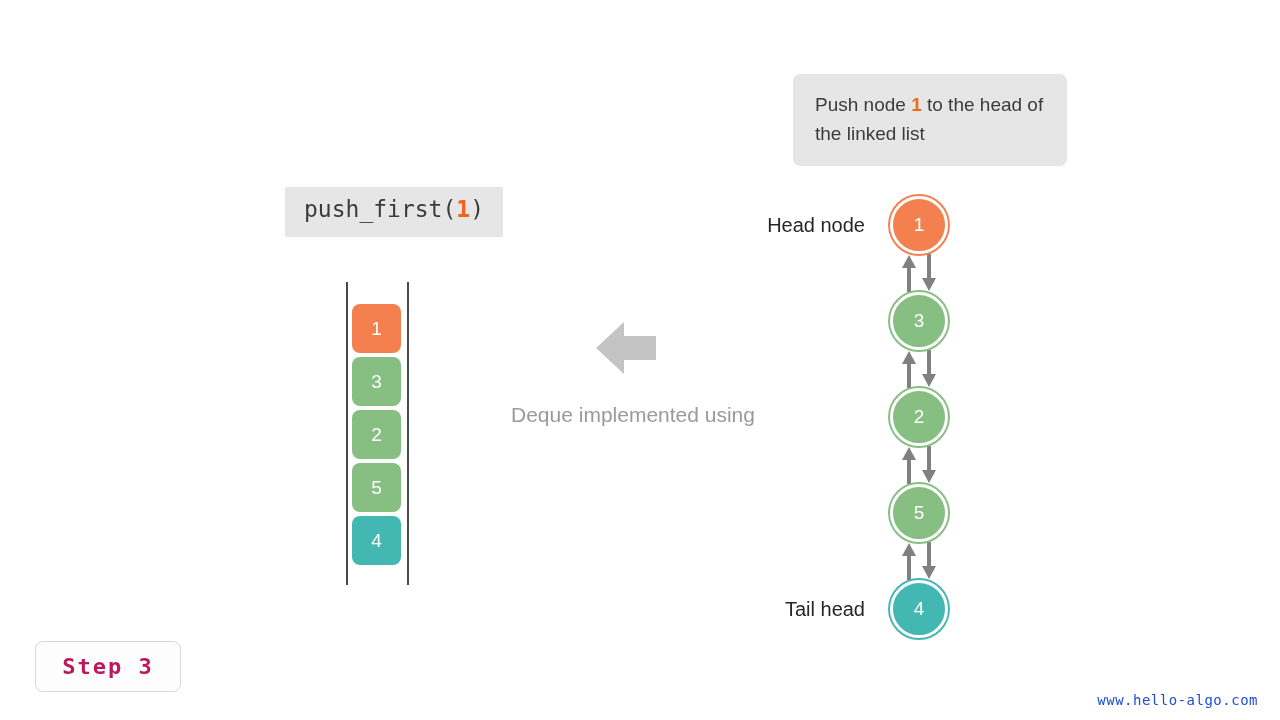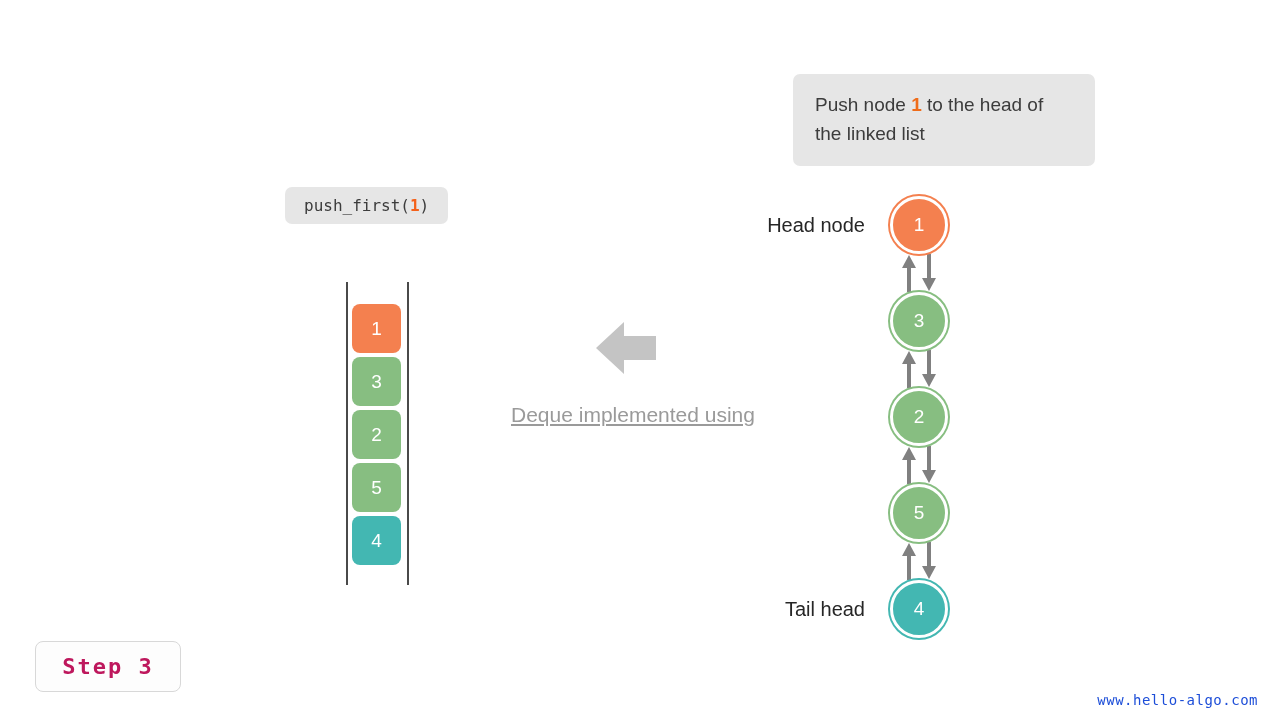--- a/index.html
+++ b/index.html
@@ -17,44 +17,44 @@
   .stage {
     position: absolute;
     inset: 0;
   }
 
   
   .callout {
     position: absolute;
     left: 793px;
     top: 74px;
-    width: 302px;
+    width: 274px;
     box-sizing: border-box;
     padding: 16px 22px 18px 22px;
     background: #e6e6e6;
     border-radius: 7px;
     color: #3c3c3c;
     font-size: 19px;
     line-height: 29px;
   }
   .callout .hl {
     color: #ef6c1a;
     font-weight: bold;
   }
 
   
   .code-chip {
     position: absolute;
     left: 285px;
     top: 187px;
-    padding: 9px 19px 9px 19px;
+    padding: 9px 19px 15px 19px;
     background: #e6e6e6;
-    border-radius: 7px;
+    border-radius: 1px;
     font-family: "DejaVu Sans Mono", "Liberation Mono", monospace;
-    font-size: 16px;
+    font-size: 23px;
     color: #3c3c3c;
     white-space: nowrap;
   }
   .code-chip .hl {
     color: #f4611a;
     font-weight: bold;
   }
 
   
   .step-badge {
@@ -131,21 +131,20 @@
   }
   .caption {
     position: absolute;
     left: 443px;
     top: 400px;
     width: 380px;
     text-align: center;
     color: #9a9a9a;
     font-size: 21px;
     line-height: 29px;
-    text-decoration: underline;
   }
 
   
   .linked-list {
     position: absolute;
     left: 750px;
     top: 190px;
     width: 260px;
     height: 460px;
   }

